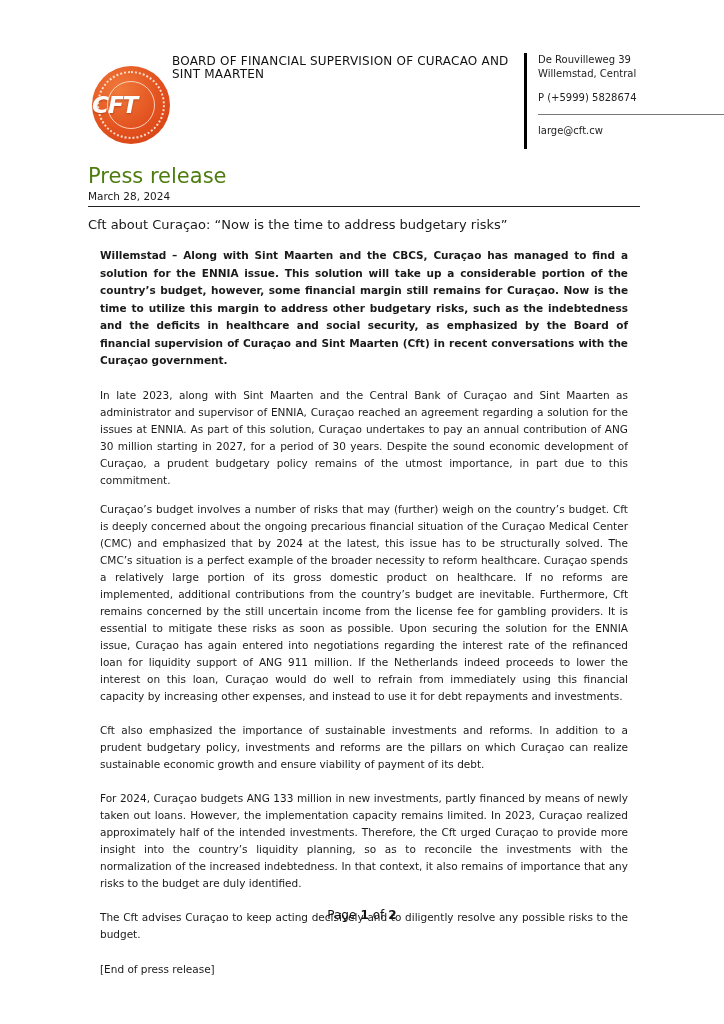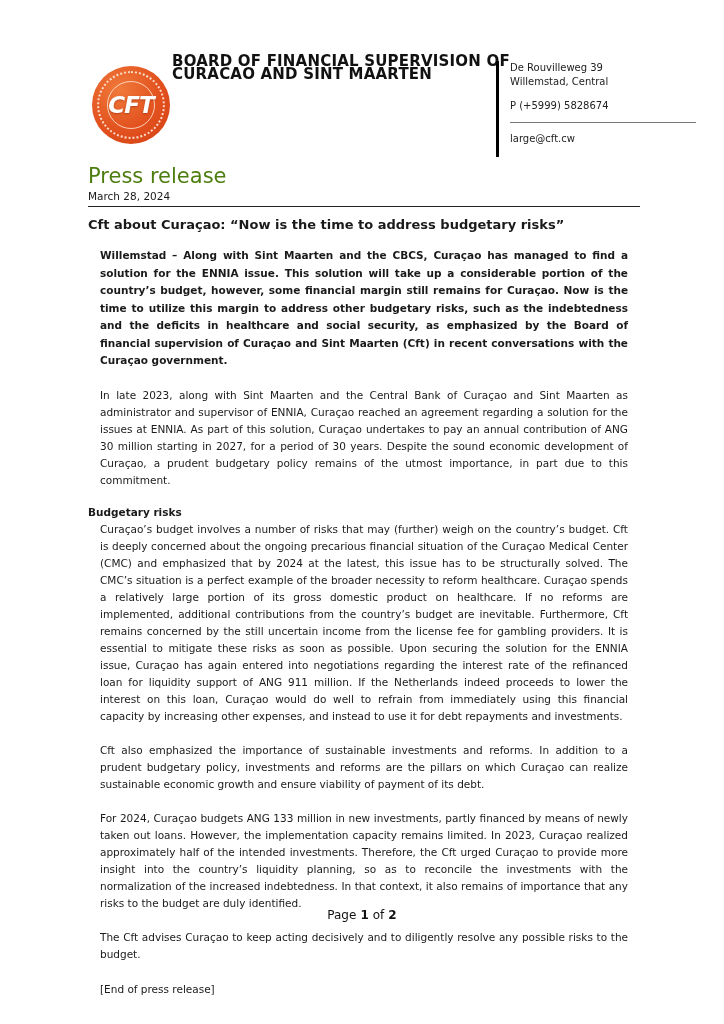--- a/index.html
+++ b/index.html
@@ -6,47 +6,47 @@
   .page {
     position:relative; width:724px; height:1024px; background:#ffffff;
     font-family:"DejaVu Sans", sans-serif; color:#1a1a1a; overflow:hidden;
   }
 
   
   .header { position:absolute; top:0; left:0; width:724px; height:164px; }
   .logo-seal {
     position:absolute; left:92px; top:66px; width:78px; height:78px; border-radius:50%;
     background: radial-gradient(circle at 35% 30%, #f07a3a 0%, #e2511e 55%, #d23f12 100%);
-    display:flex; align-items:center; justify-content:center;
+    display:flex; align-items:center; justify-content:flex-start;
   }
   .logo-seal::before { content:""; position:absolute; inset:5px; border-radius:50%;
     border:2px dotted rgba(255,235,220,0.9); }
   .logo-seal::after { content:""; position:absolute; inset:15px; border-radius:50%;
     border:1.5px solid rgba(255,235,220,0.8); }
   .logo-text { color:#ffffff; font-weight:bold; font-style:italic; font-size:23px;
     letter-spacing:-1px; text-shadow:0 1px 2px rgba(120,30,0,.45); }
   .org-name {
     position:absolute; left:172px; top:55px; width:348px;
-    font-size:15px; font-weight:bold; color:#111111; letter-spacing:.2px; line-height:13px;
+    font-size:12px; font-weight:normal; color:#111111; letter-spacing:.2px; line-height:13px;
   }
   .contact {
-    position:absolute; left:496px; top:53px; width:200px; height:96px;
+    position:absolute; left:524px; top:53px; width:200px; height:96px;
     border-left:3px solid #000000; padding-left:11px; box-sizing:border-box;
-    font-size:10px; color:#222222; line-height:14px;margin-top:8px;
+    font-size:10px; color:#222222; line-height:14px;
   }
   .contact .phone { margin-top:10px; }
   .contact-divider { border:none; border-top:1px solid #777777; margin:9px 0 0 0; }
   .contact .email { margin-top:9px; }
 
   
   .content { position:absolute; top:164px; left:88px; width:552px; }
   .kicker { font-size:21px; font-weight:400; color:#4d7c0f; line-height:24px; }
   .date { font-size:10.5px; line-height:13px; margin-top:2px; }
   .title-divider { border:none; border-top:1.5px solid #222222; margin:3px 0 0 0; }
-  .headline { font-size:13px; font-weight:bold; margin-top:9px; line-height:17px; }
+  .headline { font-size:13px; font-weight:normal; margin-top:9px; line-height:17px; }
   p.body-text {
     font-size:10.5px; line-height:17px; text-align:justify; margin:12px; color:#1a1a1a;
   }
   .lead { font-weight:bold; margin-top:14px !important; line-height:17.5px !important; }
   .para-gap { margin-top:17px !important; }
   .section-heading { font-size:10.5px; font-weight:bold; margin-top:16px; line-height:15px; }
   .after-heading { margin-top:1px !important; }
   .end-note { margin-top:18px !important; text-align:right; }
 
   
@@ -79,21 +79,20 @@
   <div class="content">
     <div class="kicker">Press release</div>
     <div class="date">March 28, 2024</div>
     <hr class="title-divider">
     <div class="headline">Cft about Curaçao: “Now is the time to address budgetary risks”</div>
 
     <p class="body-text lead">Willemstad – Along with Sint Maarten and the CBCS, Curaçao has managed to find a solution for the ENNIA issue. This solution will take up a considerable portion of the country’s budget, however, some financial margin still remains for Curaçao. Now is the time to utilize this margin to address other budgetary risks, such as the indebtedness and the deficits in healthcare and social security, as emphasized by the Board of financial supervision of Curaçao and Sint Maarten (Cft) in recent conversations with the Curaçao government.</p>
 
     <p class="body-text para-gap">In late 2023, along with Sint Maarten and the Central Bank of Curaçao and Sint Maarten as administrator and supervisor of ENNIA, Curaçao reached an agreement regarding a solution for the issues at ENNIA. As part of this solution, Curaçao undertakes to pay an annual contribution of ANG 30 million starting in 2027, for a period of 30 years. Despite the sound economic development of Curaçao, a prudent budgetary policy remains of the utmost importance, in part due to this commitment.</p>
 
-    <div class="section-heading">Budgetary risks</div>
 
     <p class="body-text after-heading">Curaçao’s budget involves a number of risks that may (further) weigh on the country’s budget. Cft is deeply concerned about the ongoing precarious financial situation of the Curaçao Medical Center (CMC) and emphasized that by 2024 at the latest, this issue has to be structurally solved. The CMC’s situation is a perfect example of the broader necessity to reform healthcare. Curaçao spends a relatively large portion of its gross domestic product on healthcare. If no reforms are implemented, additional contributions from the country’s budget are inevitable. Furthermore, Cft remains concerned by the still uncertain income from the license fee for gambling providers. It is essential to mitigate these risks as soon as possible. Upon securing the solution for the ENNIA issue, Curaçao has again entered into negotiations regarding the interest rate of the refinanced loan for liquidity support of ANG 911 million. If the Netherlands indeed proceeds to lower the interest on this loan, Curaçao would do well to refrain from immediately using this financial capacity by increasing other expenses, and instead to use it for debt repayments and investments.</p>
 
     <p class="body-text para-gap">Cft also emphasized the importance of sustainable investments and reforms. In addition to a prudent budgetary policy, investments and reforms are the pillars on which Curaçao can realize sustainable economic growth and ensure viability of payment of its debt.</p>
 
     <p class="body-text para-gap">For 2024, Curaçao budgets ANG 133 million in new investments, partly financed by means of newly taken out loans. However, the implementation capacity remains limited. In 2023, Curaçao realized approximately half of the intended investments. Therefore, the Cft urged Curaçao to provide more insight into the country’s liquidity planning, so as to reconcile the investments with the normalization of the increased indebtedness. In that context, it also remains of importance that any risks to the budget are duly identified.</p>
 
     <p class="body-text para-gap">The Cft advises Curaçao to keep acting decisively and to diligently resolve any possible risks to the budget.</p>
 
     <p class="body-text end-note">[End of press release]</p>

